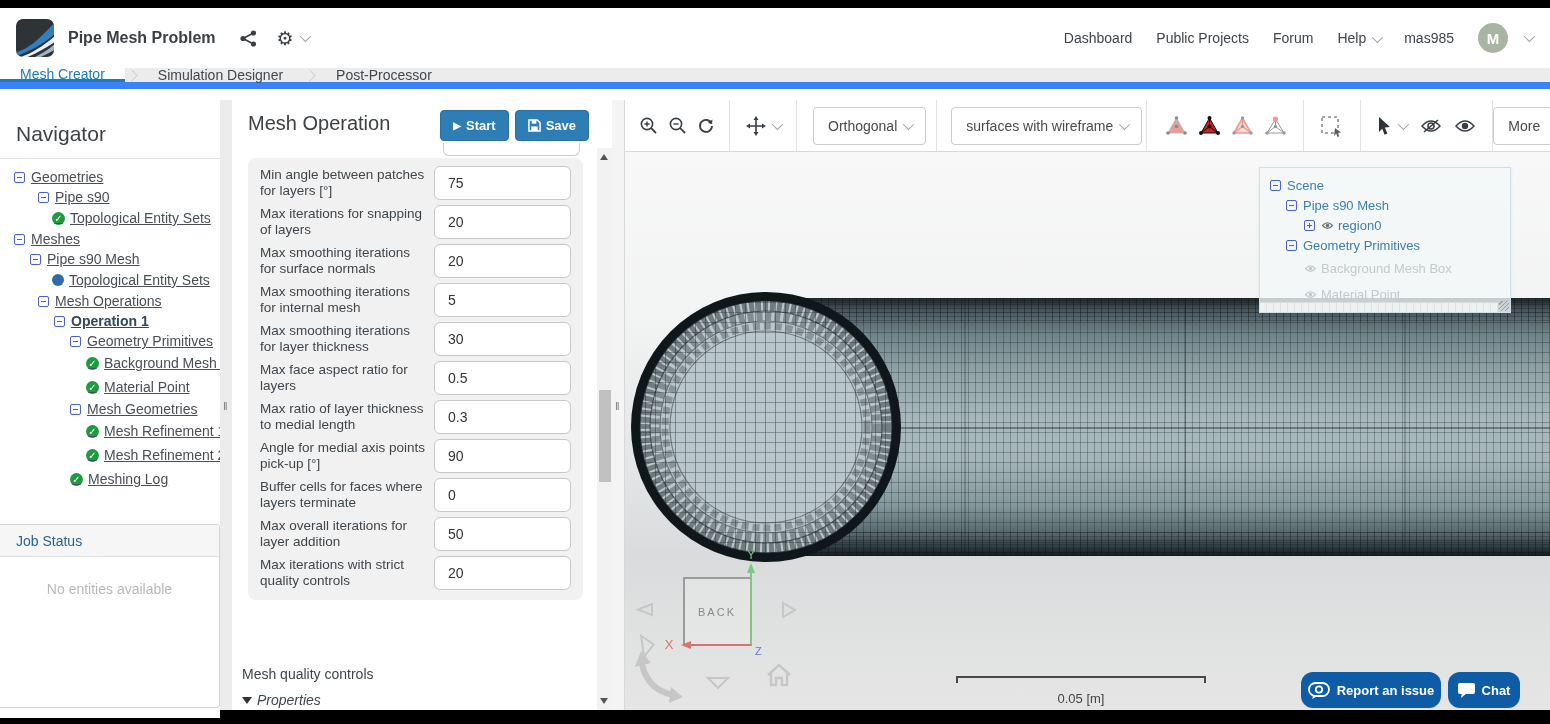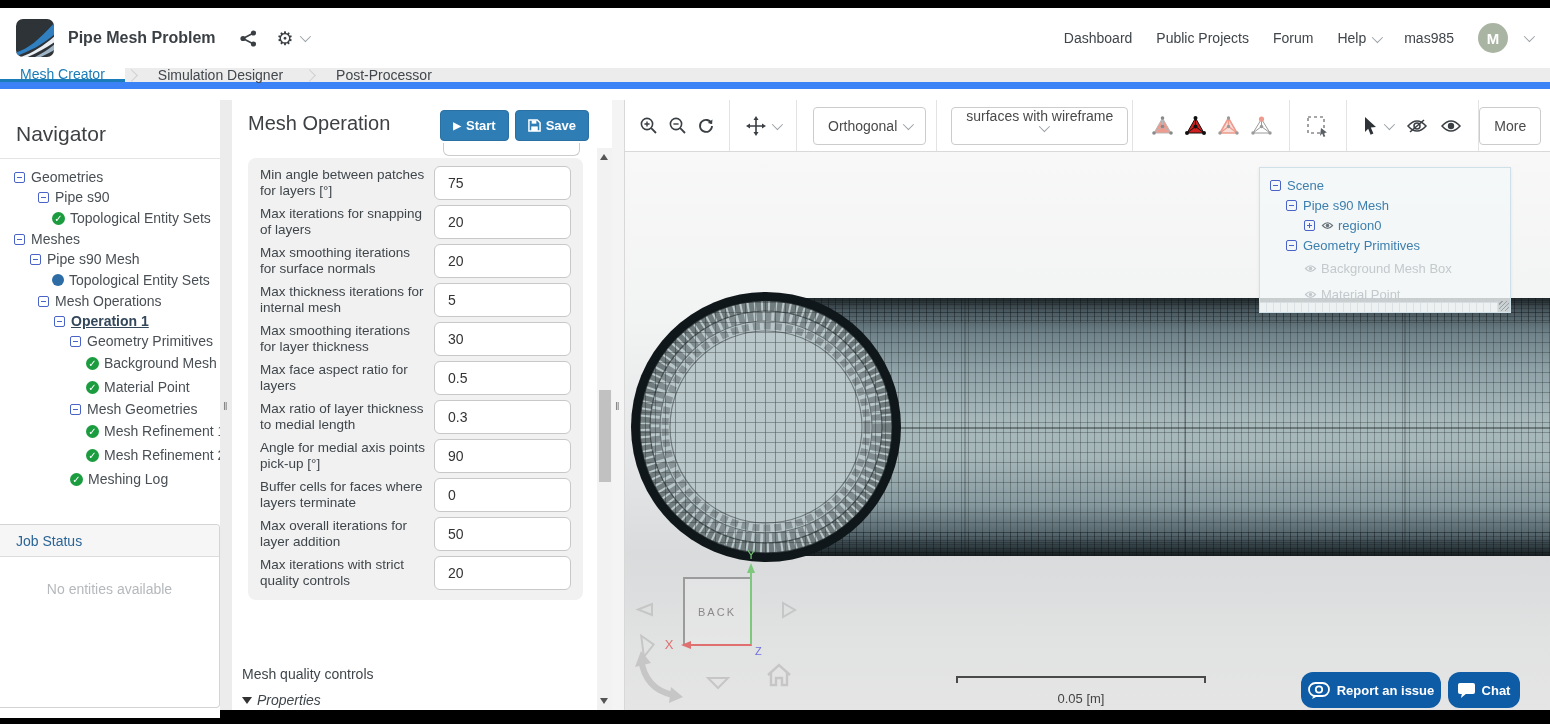--- a/index.html
+++ b/index.html
@@ -27,21 +27,21 @@
   .main { position:absolute; top:92px; left:0; right:0; height:610px; }
   .panel-left { position:absolute; left:0; top:8px; width:220px; height:610px; background:#fff; }
   .split1 { position:absolute; left:220px; top:0; width:12px; height:610px; background:#ececec; }
   .panel-mid { position:absolute; left:232px; top:0; width:380px; height:610px; background:#fff; }
   .split2 { position:absolute; left:612px; top:0; width:12px; height:610px; background:#f4f4f4; }
   .grip { position:absolute; top:300px; left:3px; color:#777; font-size:11px; letter-spacing:1px; cursor:col-resize; }
   .viewport { position:absolute; left:624px; top:0; width:926px; height:610px; background:#fff; border-left:1px solid #d8d8d8; }
 
   
   .nav-title { font-size:21px; color:#3d4144; padding:14px 16px 12px; border-bottom:1px solid #e4e4e4; }
-  .tree { padding-top:8px; font-size:14px; color:#494f54; }
+  .tree { padding-top:8px; font-size:14px; color:#494f54;text-decoration:underline; }
   .trow { display:flex; align-items:center; height:20px; cursor:pointer; white-space:nowrap; }
   .box { width:11px; height:11px; border:1px solid #4a63c8; border-radius:2px; position:relative; flex:none; margin-right:6px; }
   .box:before { content:""; position:absolute; left:2px; right:2px; top:4px; height:1px; background:#4a63c8; }
   .box.plus:after { content:""; position:absolute; top:2px; bottom:2px; left:4px; width:1px; background:#4a63c8; }
   .ck { width:13px; height:13px; border-radius:50%; background:#1b9c3f; color:#fff; font-size:10px; line-height:13px; text-align:center; flex:none; margin-right:5px; }
   .bdot { width:12px; height:12px; border-radius:50%; background:#2d6ca5; flex:none; margin-right:5px; }
   .sel { font-weight:bold; text-decoration:underline; color:#33475b; }
 
   .jobbox { position:absolute; left:0; top:416px; width:220px; height:184px; border:1px solid #d4d4d4; border-left:none; border-radius:0 4px 4px 0; background:#fff; }
   .jobhdr { height:32px; background:#f6f6f6; border-bottom:1px solid #ddd; color:#2a6496; font-size:14px; display:flex; align-items:center; padding-left:16px; border-radius:0 4px 0 0; }
@@ -246,21 +246,21 @@
           </div>
         <div class="frow">
             <div class="flabel">Max iterations for snapping of layers</div>
             <input class="finput" value="20" style="">
           </div>
         <div class="frow">
             <div class="flabel">Max smoothing iterations for surface normals</div>
             <input class="finput" value="20" style="">
           </div>
         <div class="frow">
-            <div class="flabel">Max thickness iterations for internal mesh</div>
+            <div class="flabel">Max smoothing iterations for internal mesh</div>
             <input class="finput" value="5" style="">
           </div>
         <div class="frow">
             <div class="flabel">Max smoothing iterations for layer thickness</div>
             <input class="finput" value="30" style="">
           </div>
         <div class="frow">
             <div class="flabel">Max face aspect ratio for layers</div>
             <input class="finput" value="0.5" style="">
           </div>
@@ -332,21 +332,21 @@
               <path d="M10 0 L7.5 4 H12.5 Z M10 20 L7.5 16 H12.5 Z M0 10 L4 7.5 V12.5 Z M20 10 L16 7.5 V12.5 Z" fill="#3a3f44"></path>
             </svg>
           <span class="chev"></span>
         </div>
         <div class="vsep" style="margin-left:8px;"></div>
         <div class="obtn" style="margin:0 10px 0 16px;">
             <span>Orthogonal</span>
             <span class="chev"></span>
           </div>
         <div class="vsep"></div>
-        <div class="obtn" style="margin:0 4px 0 14px;flex-direction:column;">
+        <div class="obtn" style="margin:0 4px 0 14px;">
             <span>surfaces with wireframe</span>
             <span class="chev"></span>
           </div>
         <div class="vsep"></div>
         <div class="ticon" style="margin-left:18px;">
           <svg width="23" height="20" viewBox="0 0 23 20">
               <path d="M11.5 2 L3 17 L20 17 Z" fill="#ee9a8c" stroke="#b9b9b9"></path>
               <path d="M11.5 2 L11.5 10.5 M11.5 10.5 L3 17 M11.5 10.5 L20 17" stroke="#b9b9b9"></path>
               <circle cx="11.5" cy="2" r="1.8" fill="#8a8a8a"></circle>
               <circle cx="3" cy="17" r="1.8" fill="#8a8a8a"></circle>

